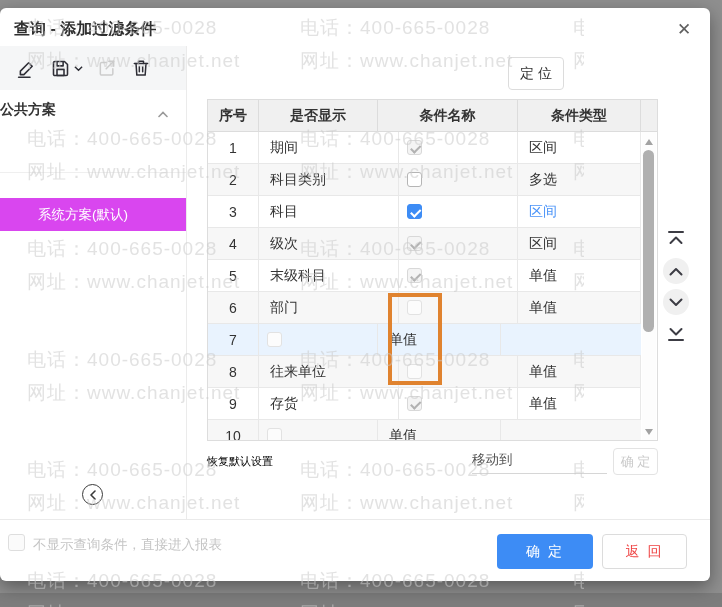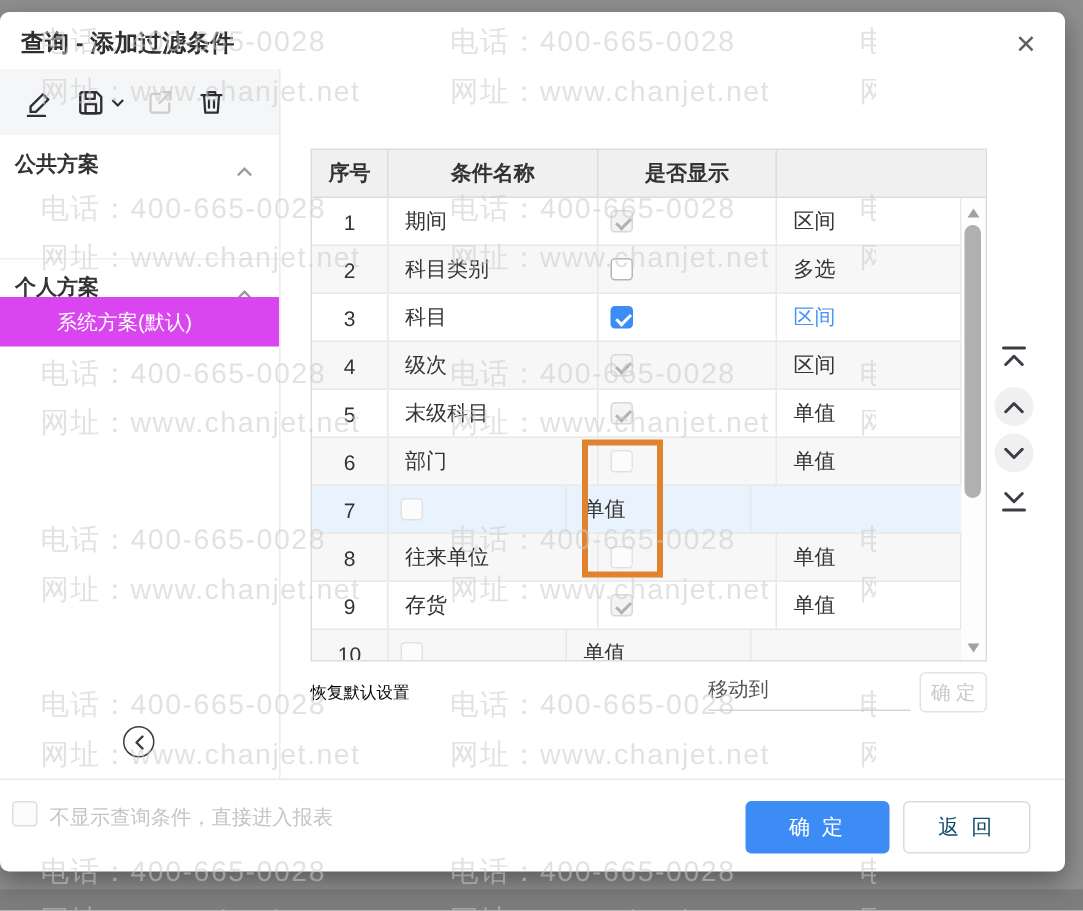--- a/index.html
+++ b/index.html
@@ -20,21 +20,21 @@
     text-align:center;color:#5f5f5f;cursor:pointer}
 
   
   .panel{position:absolute;left:0;top:38px;width:186px;height:473px;border-right:1px solid #ebebeb;background:#fff}
   .ptool{position:absolute;left:0;top:0;width:186px;height:44px;background:#f5f6f7;
     display:flex;align-items:center;padding-left:16px;gap:0;box-sizing:border-box}
   .ptool .ic{width:22px;height:22px;margin-right:12px;display:flex;align-items:center}
   .ic svg{display:block}
   .save-wrap{display:flex;align-items:center;margin-right:14px}
   .sec{position:absolute;left:0;width:186px;height:32px;display:flex;align-items:center;
-    padding-left:10px;box-sizing:border-box;font-size:14px;font-weight:bold;color:#333}
+    padding-left:0;box-sizing:border-box;font-size:14px;font-weight:bold;color:#333}
   .sec .chev{position:absolute;right:18px;top:11px}
   .sec1{top:48px}
   .sec2{top:130px}
   .pitem{position:absolute;left:0;width:186px;height:33px;display:flex;align-items:center;
     padding-left:38px;box-sizing:border-box;font-size:13.5px;color:#444;cursor:pointer}
   .pitem1{top:84px}
   .pdivider{position:absolute;left:0;top:126px;width:186px;height:1px;background:#efefef}
   .pitem2{top:152px;background:#d946ef;color:#fff}
   .collapse-btn{position:absolute;left:82px;top:438px;width:21px;height:21px;border:1.6px solid #3a3a3a;
     border-radius:50%;display:flex;align-items:center;justify-content:center;cursor:pointer;background:#fff;box-sizing:border-box}
@@ -112,21 +112,21 @@
 
   
   .footline{position:absolute;left:0;top:511px;width:710px;height:1px;background:#eaeaea}
   .foot-cb{position:absolute;left:8px;top:526px;width:17px;height:17px;border:1px solid #dedede;
     border-radius:3px;background:#fbfbfb;box-sizing:border-box}
   .foot-label{position:absolute;left:33px;top:528px;font-size:13.5px;color:#c5c5c5}
   .btn-ok{position:absolute;left:497px;top:526px;width:96px;height:35px;background:#3d8cf5;border:none;
     border-radius:4px;color:#fff;font-size:14px;letter-spacing:2px;cursor:pointer;
     display:flex;align-items:center;justify-content:center;font-family:inherit}
   .btn-back{position:absolute;left:602px;top:526px;width:85px;height:35px;background:#fff;
-    border:1px solid #dcdcdc;border-radius:4px;color:#0c4a6e;font-size:14px;letter-spacing:2px;cursor:pointer;
+    border:1px solid #dcdcdc;border-radius:4px;color:#ef4444;font-size:14px;letter-spacing:2px;cursor:pointer;
     display:flex;align-items:center;justify-content:center;font-family:inherit;box-sizing:border-box}
 
   
   .wm-layer{position:absolute;left:0;top:0;width:584px;height:607px;z-index:40;pointer-events:none;overflow:hidden}
   .wm{position:absolute;font-size:19px;letter-spacing:1px;white-space:nowrap;color:rgba(203,203,203,.55)}
 </style>
 </head>
 <body>
 
 <div class="bottom-strip"></div>
@@ -173,45 +173,39 @@
 
     <div class="sec sec1">
       <span>公共方案</span>
       <span class="chev">
         <svg width="10" height="7" viewBox="0 0 10 7" fill="none" stroke="#9a9a9a" stroke-width="1.6" stroke-linecap="round">
             <path d="M1 5.5l4-4 4 4"></path>
           </svg>
       </span>
     </div>
     <div class="pdivider"></div>
-    <div class="sec sec2">
-      <span>个人方案</span>
-      <span class="chev">
-        <svg width="10" height="7" viewBox="0 0 10 7" fill="none" stroke="#9a9a9a" stroke-width="1.6" stroke-linecap="round">
-            <path d="M1 5.5l4-4 4 4"></path>
-          </svg>
-      </span>
-    </div>
     <div class="pitem pitem2">
       <span>系统方案(默认)</span>
     </div>
 
     <div class="collapse-btn">
       <svg width="8" height="10" viewBox="0 0 8 10" fill="none" stroke="#3a3a3a" stroke-width="1.6" stroke-linecap="round" stroke-linejoin="round">
           <path d="M6 1L2 5l4 4"></path>
         </svg>
     </div>
   </div>
 
+  <div class="locate-btn">定 位</div>
 
   <div class="tbl">
     <div class="thead">
       <div class="hcell c-no">序号</div>
+      <div class="hcell c-show">是否显示</div>
       <div class="hcell c-name">条件名称</div>
-      <div class="hcell c-show">是否显示</div>
+      <div class="hcell c-type">条件类型</div>
       <div class="hcell c-gut"></div>
     </div>
     <div id="table-body">
         <div class="trow">
           <div class="cell c-no">1</div>
           <div class="cell c-name">期间</div>
           <div class="cell c-show">
             <span class="cb checked-disabled"></span>
           </div>
           <div class="cell c-type">

